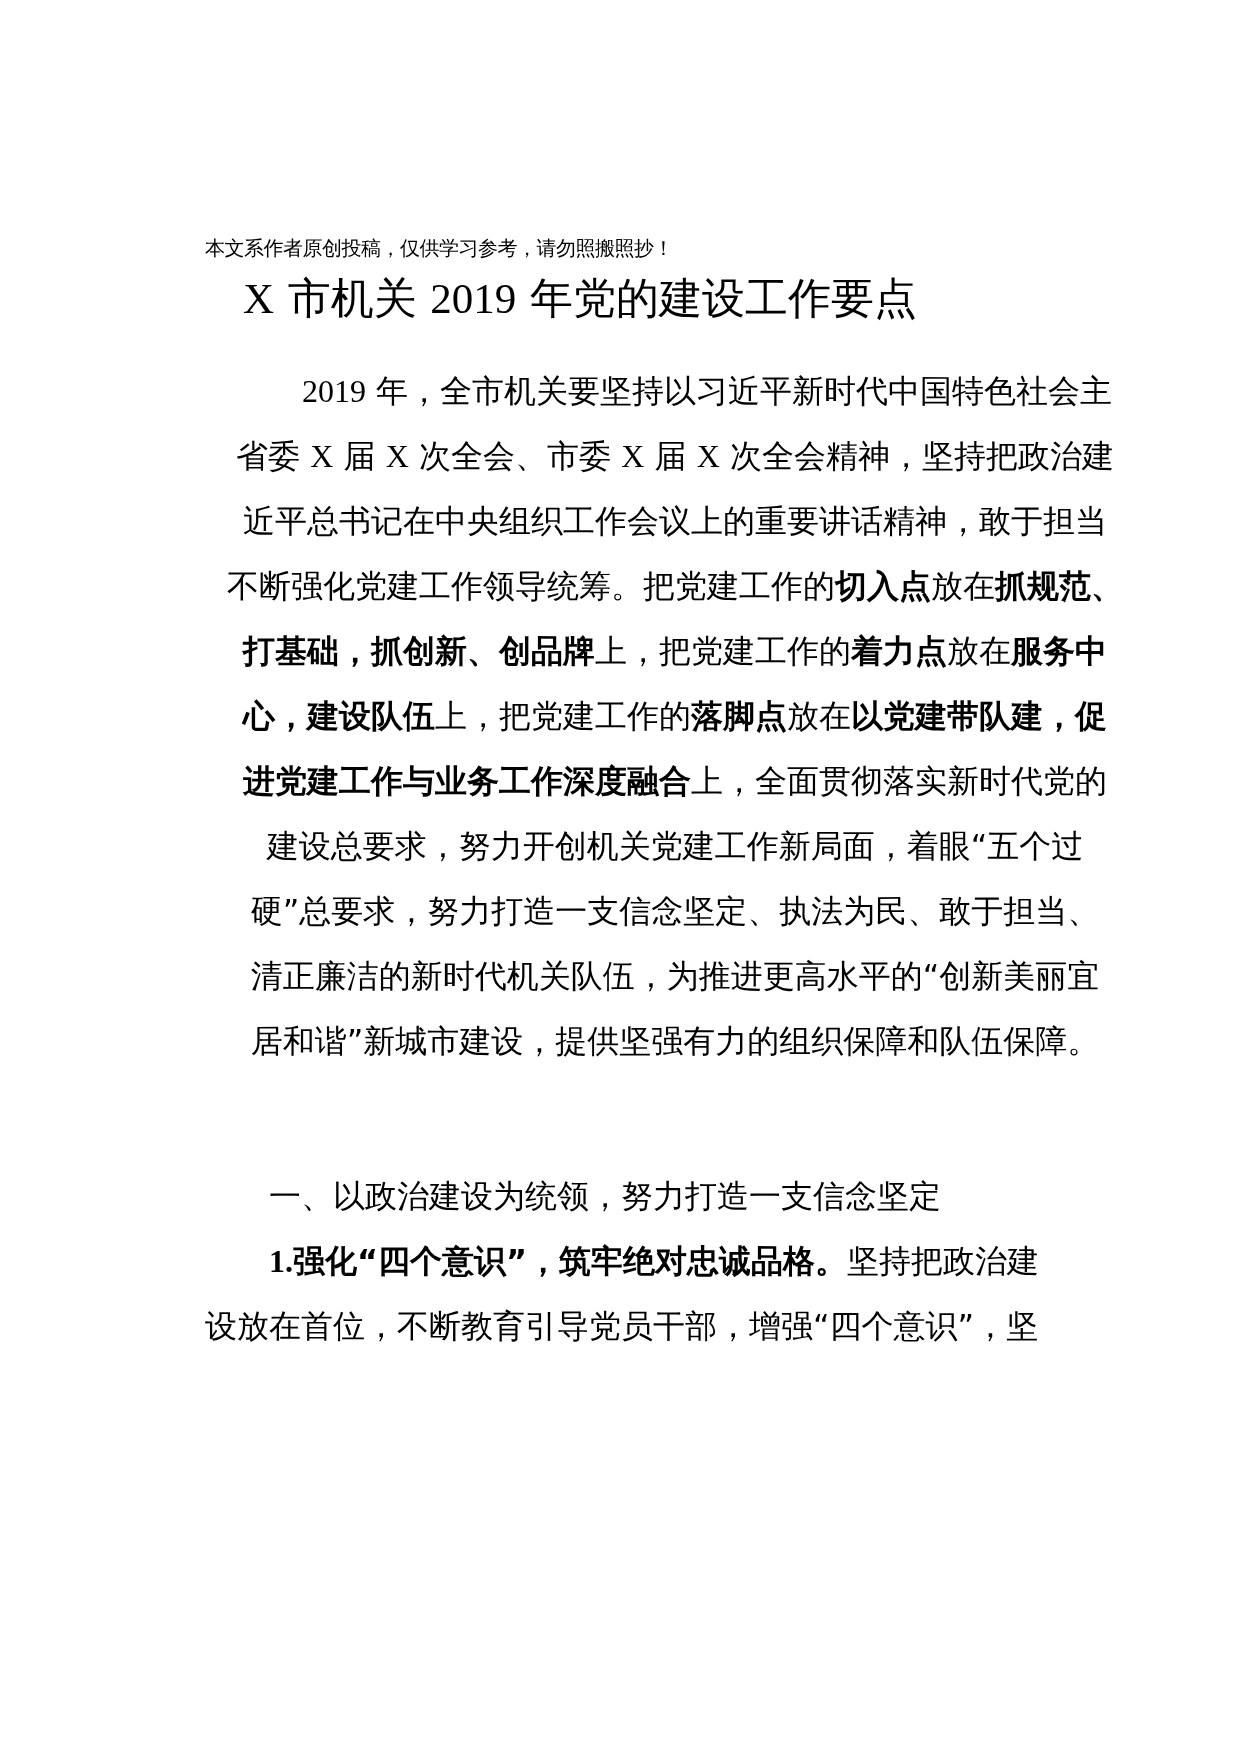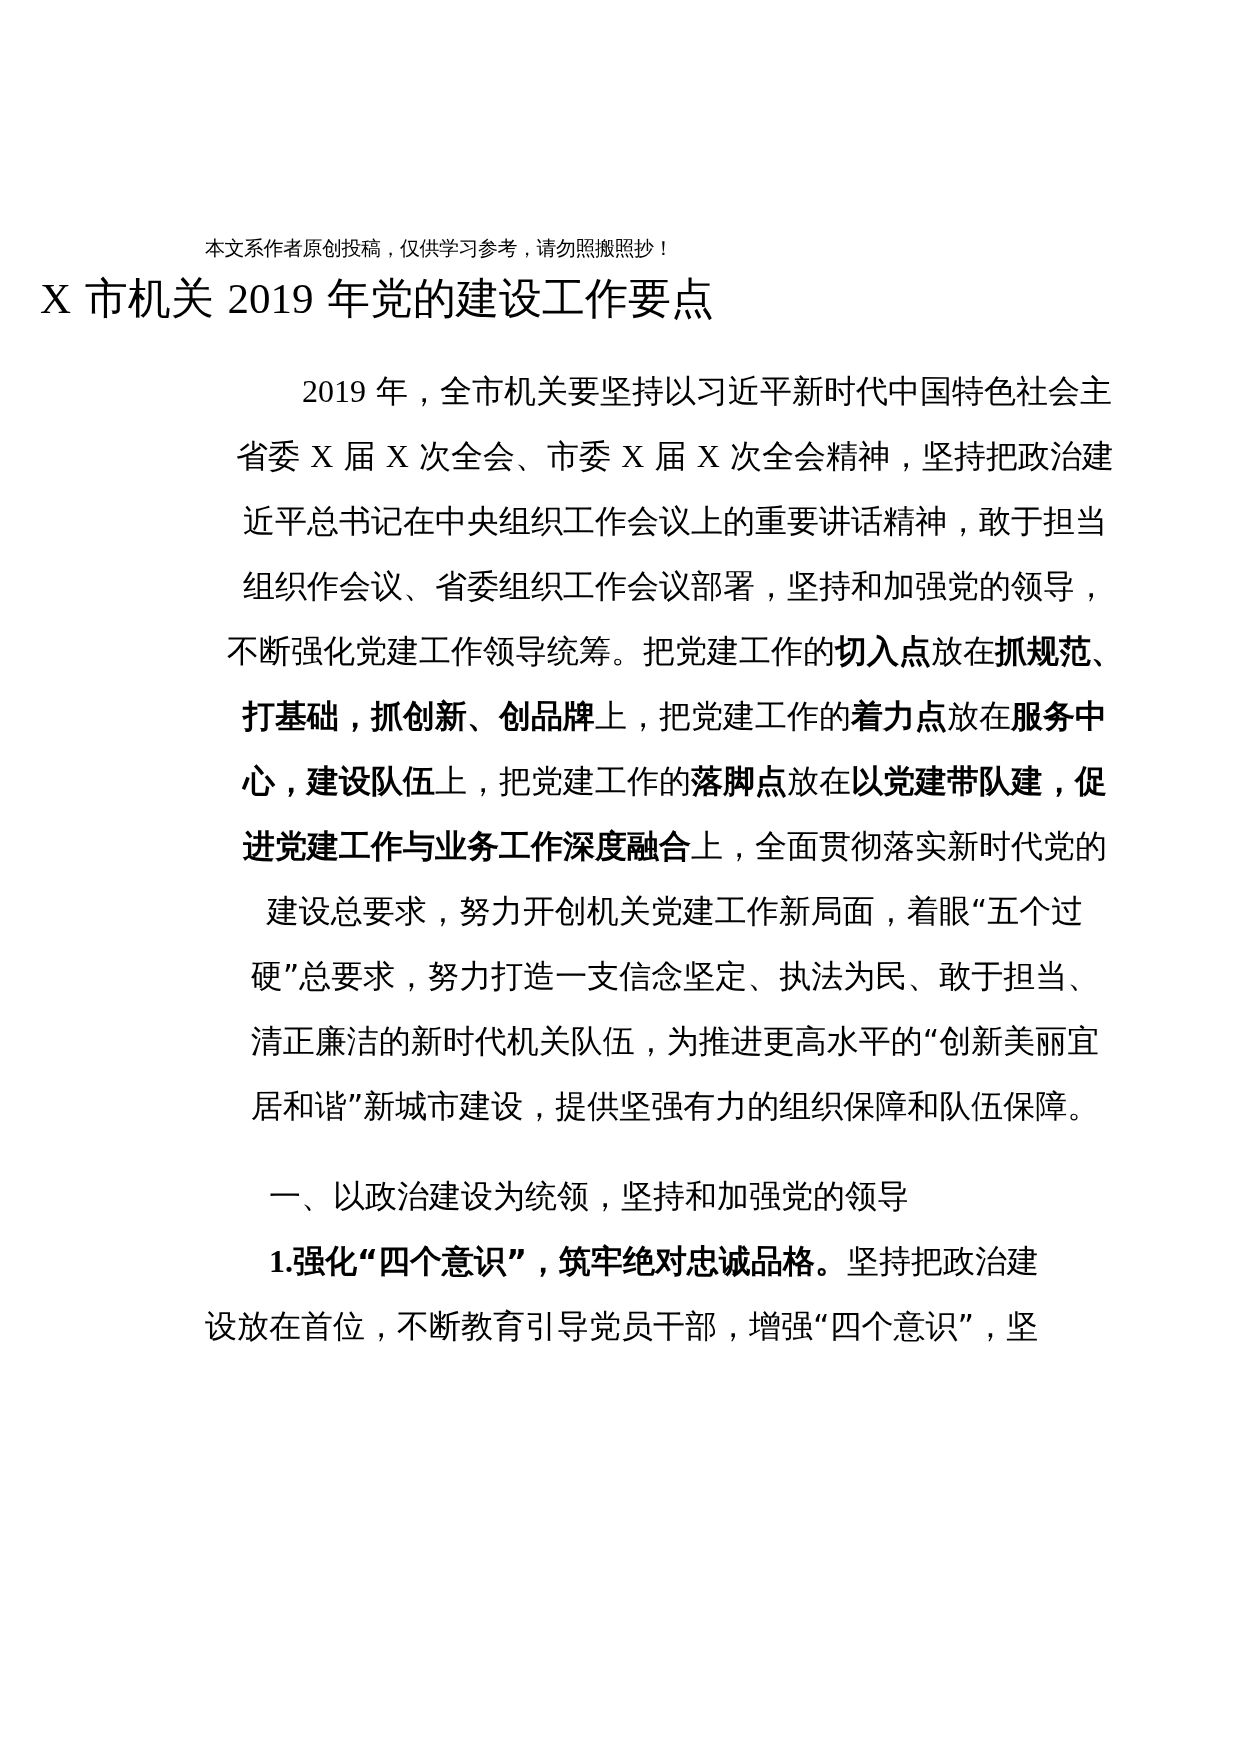--- a/index.html
+++ b/index.html
@@ -31,20 +31,21 @@
       font-size: 20px;
       line-height: 28px;
       white-space: nowrap;
       letter-spacing: -0.5px;
     }
     .title {
       position: absolute;
       left: 0;
       width: 1080px;
       top: 268px;
+      text-align: center;
       font-size: 43px;
       line-height: 60px;
       white-space: nowrap;
       font-family: "DejaVu Sans", "Liberation Serif", sans-serif;
     }
     .title .latin {
       font-family: "Liberation Serif", "DejaVu Serif", serif;
     }
     .body-text {
       position: absolute;
@@ -76,33 +77,32 @@
   <div class="notice">本文系作者原创投稿，仅供学习参考，请勿照搬照抄！</div>
 
   <div class="title">
     <span class="latin">X</span><span> 市机关 </span><span class="latin">2019</span><span> 年党的建设工作要点</span>
   </div>
 
   <div class="body-text" style="top: 359px; text-align: center;" id="intro-paragraph">
       <span class="line indent"><span class="latin">2019</span><span> 年，全市机关要坚持以习近平新时代中国特色社会主</span></span>
       <span class="line"><span>省委 </span><span class="latin">X</span><span> 届 </span><span class="latin">X</span><span> 次全会、市委 </span><span class="latin">X</span><span> 届 </span><span class="latin">X</span><span> 次全会精神，坚持把政治建</span></span>
       <span class="line"><span>近平总书记在中央组织工作会议上的重要讲话精神，敢于担当</span></span>
-      <span class="line"><span>组织作会议、省委组织工作会议部署，坚持和加强党的领导，</span></span>
       <span class="line"><span>不断强化党建工作领导统筹。把党建工作的</span><span class="bold">切入点</span><span>放在</span><span class="bold">抓规范、</span></span>
       <span class="line"><span class="bold">打基础，抓创新、创品牌</span><span>上，把党建工作的</span><span class="bold">着力点</span><span>放在</span><span class="bold">服务中</span></span>
       <span class="line"><span class="bold">心，建设队伍</span><span>上，把党建工作的</span><span class="bold">落脚点</span><span>放在</span><span class="bold">以党建带队建，促</span></span>
       <span class="line"><span class="bold">进党建工作与业务工作深度融合</span><span>上，全面贯彻落实新时代党的</span></span>
       <span class="line"><span>建设总要求，努力开创机关党建工作新局面，着眼“五个过</span></span>
       <span class="line"><span>硬”总要求，努力打造一支信念坚定、执法为民、敢于担当、</span></span>
       <span class="line"><span>清正廉洁的新时代机关队伍，为推进更高水平的“创新美丽宜</span></span>
       <span class="line"><span>居和谐”新城市建设，提供坚强有力的组织保障和队伍保障。</span></span>
     </div>
 
   <div class="body-text" style="top: 1164px;">
-    <span class="line indent">一、以政治建设为统领，坚持和加强党的领导</span>
+    <span class="line indent">一、以政治建设为统领，努力打造一支信念坚定</span>
   </div>
 
   <div class="body-text" style="top: 1229px;" id="item1-paragraph">
       <span class="line indent"><span class="bold latin">1.</span><span class="bold">强化“四个意识”，筑牢绝对忠诚品格。</span><span>坚持把政治建</span></span>
       <span class="line"><span>设放在首位，不断教育引导党员干部，增强“四个意识”，坚</span></span>
     </div>
 
 </div>
 
 </body></html>

